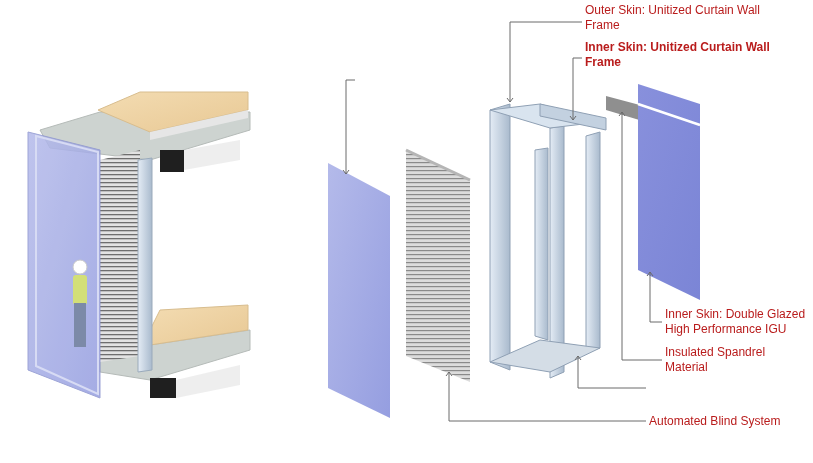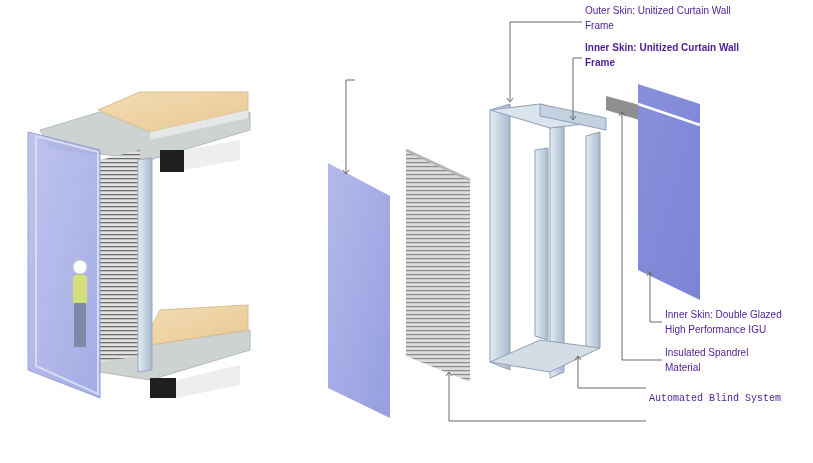--- a/index.html
+++ b/index.html
@@ -1,19 +1,19 @@
 <!DOCTYPE html>
 <html><head>
   <meta charset="utf-8">
   <style>
     html, body { margin: 0; padding: 0; background: #ffffff; }
     body { width: 813px; height: 463px; position: relative; overflow: hidden;
            font-family: "Liberation Sans", sans-serif; }
     #stage { position: absolute; left: 0; top: 0; width: 813px; height: 463px; }
-    .label { position: absolute; font-size: 10px; line-height: 15px; color: #4c1d95;
+    .label { position: absolute; font-size: 12px; line-height: 15px; color: #b91c1c;
              white-space: pre-line; font-family: "Liberation Sans", sans-serif; }
   </style>
 </head>
 <body>
 
 <div id="stage">
   <svg width="813" height="463" viewBox="0 0 813 463" xmlns="http://www.w3.org/2000/svg">
     <defs>
       <linearGradient id="gGlass" x1="0" y1="0" x2="1" y2="1">
         <stop offset="0" stop-color="#b4baea"></stop>
@@ -105,14 +105,14 @@
 
   
   <div class="label" style="left:585px; top:3px;">Outer Skin: Unitized Curtain Wall
 Frame</div>
   <div class="label" style="left:585px; top:40px;font-weight:bold;">Inner Skin: Unitized Curtain Wall
 Frame</div>
   <div class="label" style="left:665px; top:307px;">Inner Skin: Double Glazed
 High Performance IGU</div>
   <div class="label" style="left:665px; top:345px;">Insulated Spandrel
 Material</div>
-  <div class="label" style="left:649px; top:391px;font-family:Liberation Mono, monospace;">Automated Blind System</div>
+  <div class="label" style="left:649px; top:414px;">Automated Blind System</div>
 </div>
 
 </body></html>

